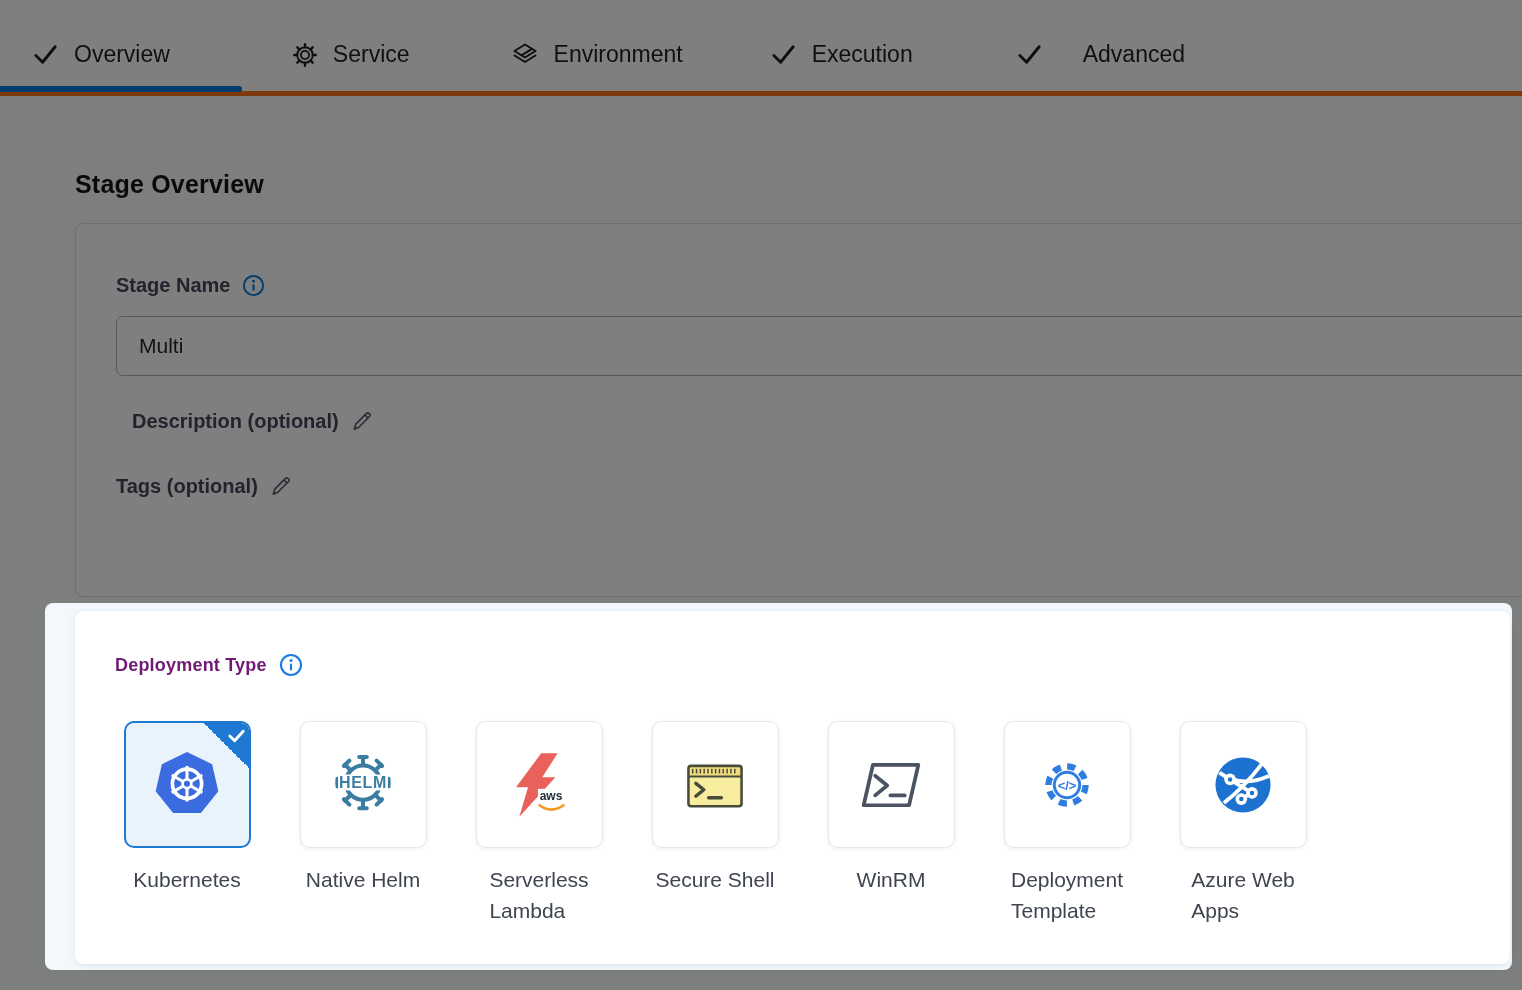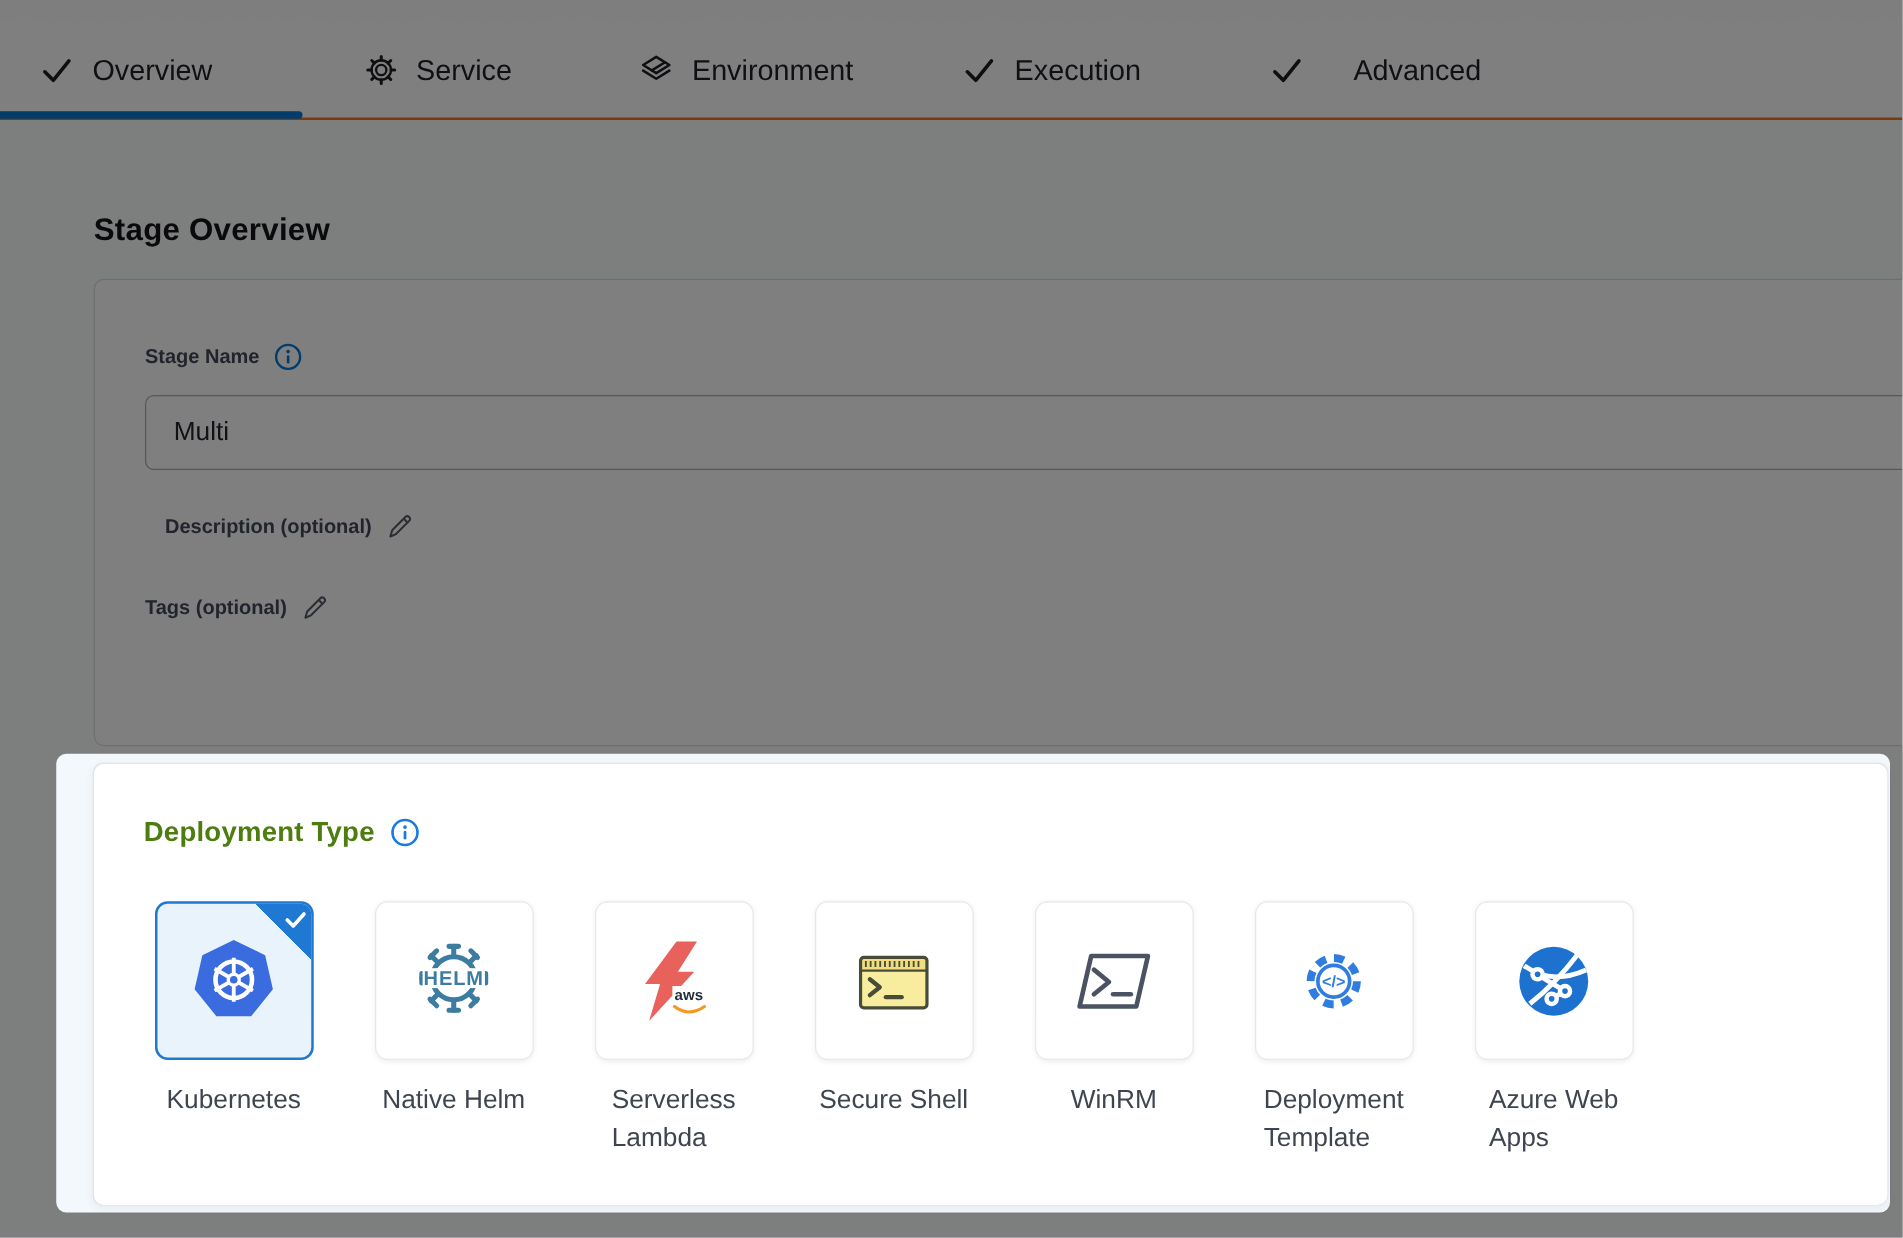--- a/index.html
+++ b/index.html
@@ -7,50 +7,50 @@
   .screen{position:relative;width:1522px;height:990px;overflow:hidden;
     font-family:"Liberation Sans","DejaVu Sans",sans-serif;background:#fbfcfd;}
 
   
   .canvas-dots{position:absolute;left:0;top:0;width:100%;height:18px;background:#fdfdfe;
     background-image:radial-gradient(#c6c9cf 1.7px,transparent 1.8px);
     background-size:20.4px 24px;background-position:9px 8px;}
 
   
   .tabbar{position:absolute;left:0;top:18px;width:100%;height:78px;background:#ffffff;
-    border-bottom:2px solid #f97316;display:flex;align-items:center;}
+    border-bottom:5px solid #f97316;display:flex;align-items:center;}
   .tab{display:flex;align-items:center;gap:15px;font-size:23px;font-weight:500;color:#1e2027;cursor:pointer;white-space:nowrap;}
   .tab:nth-child(1){margin-left:32px;}
   .tab:nth-child(2){margin-left:122px;}
   .tab:nth-child(3){margin-left:101px;}
   .tab:nth-child(4){margin-left:87px;}
   .tab:nth-child(5){margin-left:103px;gap:40px;}
   .tab .ticon{display:inline-flex;align-items:center;}
   .tab-underline{position:absolute;left:0;bottom:-1px;width:242px;height:6px;background:#0278d5;border-radius:0 3px 3px 0;}
 
   
   .content{position:absolute;left:0;top:96px;right:0;bottom:0;background:#fbfcfd;}
   .page-title{position:absolute;left:75px;top:74px;font-size:25px;font-weight:700;color:#14151a;letter-spacing:.2px;}
 
   .stage-card{position:absolute;left:75px;top:127px;right:-12px;height:374px;background:#ffffff;
     border:1px solid #dbdce4;border-radius:8px;}
-  .field-label{display:flex;align-items:center;gap:11px;font-size:16px;font-weight:600;color:#42485a;}
+  .field-label{display:flex;align-items:center;gap:11px;font-size:20px;font-weight:600;color:#42485a;}
   .lbl-stage{position:absolute;left:40px;top:50px;}
   .stage-input{position:absolute;left:40px;top:92px;right:-14px;height:60px;border:1px solid #aab0c0;
     border-radius:7px;background:#fff;font-family:inherit;font-size:21px;color:#23262e;padding:0 22px;outline:none;}
   .lbl-desc{position:absolute;left:56px;top:186px;text-align:right;}
   .lbl-tags{position:absolute;left:40px;top:251px;}
   .icon-btn{display:inline-flex;align-items:center;cursor:pointer;}
 
   
   .deploy-zone{position:absolute;left:45px;top:507px;width:1467px;height:367px;background:#f3f8fc;border-radius:8px;}
   .deploy-panel{position:absolute;left:30px;top:8px;right:2px;bottom:6px;background:#ffffff;border-radius:8px;
     box-shadow:0 2px 8px rgba(35,48,66,.07),0 0 1px rgba(35,48,66,.12);}
   .deploy-heading{position:absolute;left:40px;top:42px;display:flex;align-items:center;gap:12px;
-    font-size:22px;font-weight:700;color:#4d7c0f;letter-spacing:.2px;}
+    font-size:18px;font-weight:700;color:#701a75;letter-spacing:.2px;}
   .type-row{position:absolute;left:24px;top:110px;display:flex;}
   .type-item{width:176px;display:flex;flex-direction:column;align-items:center;cursor:pointer;}
   .type-card{position:relative;width:127px;height:127px;background:#ffffff;border:1px solid #e5e8ee;border-radius:10px;
     box-shadow:0 1px 4px rgba(40,50,70,.08);display:flex;align-items:center;justify-content:center;overflow:hidden;}
   .type-item.selected .type-card{background:#e9f3fb;border:2px solid #1f78d1;box-shadow:none;}
   .corner-fold{position:absolute;top:-1px;right:-1px;width:47px;height:47px;
     background:linear-gradient(225deg,#1f78d1 50%,transparent 50%);border-top-right-radius:8px;}
   .corner-fold svg{position:absolute;top:2px;right:2px;}
   .type-label{margin-top:16px;font-size:21px;line-height:31px;font-weight:500;color:#3f4550;text-align:left;white-space:pre-line;}
 

